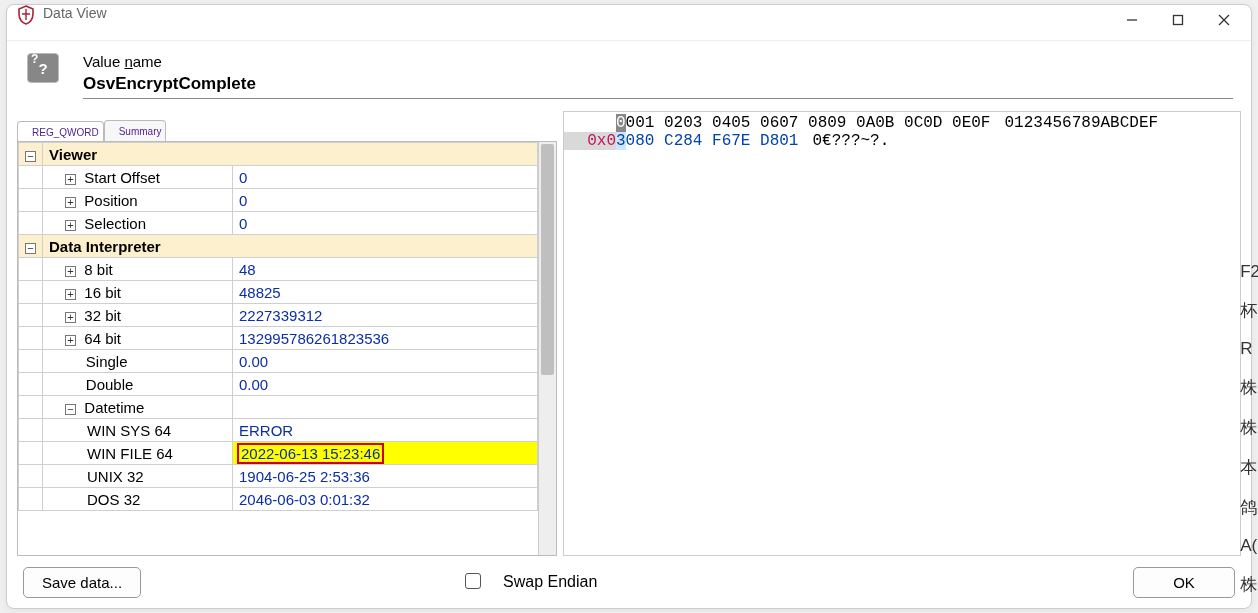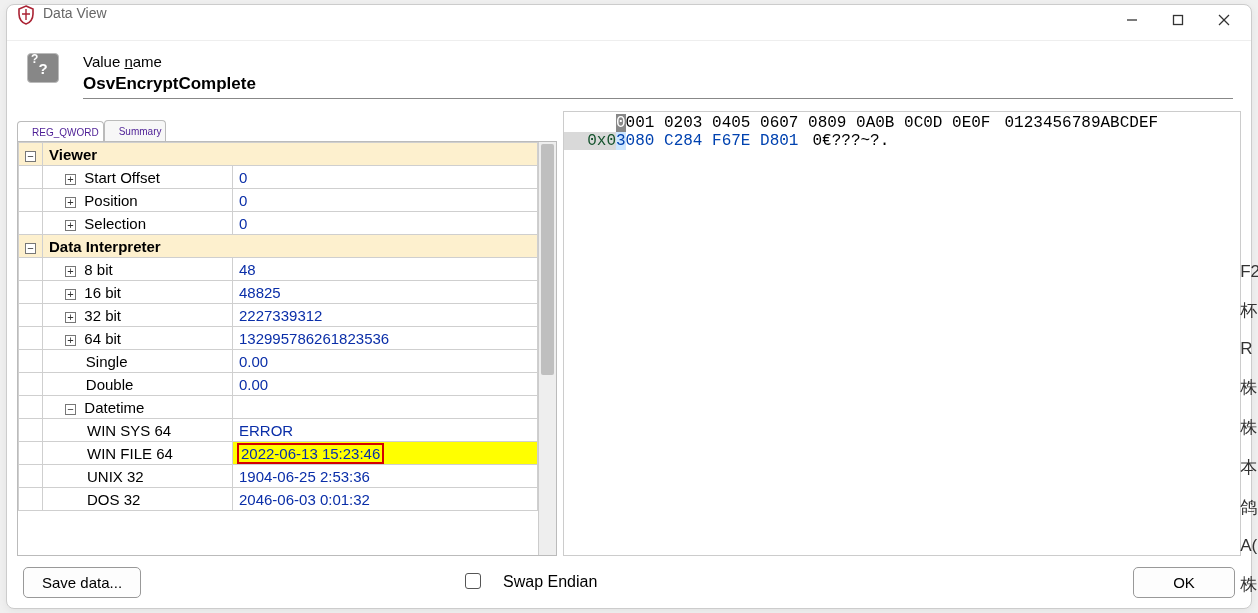--- a/index.html
+++ b/index.html
@@ -105,21 +105,21 @@
     display:inline-block; width:11px; height:11px; border:1px solid #777;
     line-height:9px; font-size:11px; text-align:center; color:#333;
     background:#fff;
   }
   tr.hl td.v { background:#ffff00; }
   tr.hl td.v span { outline: 2.5px solid #d40000; padding:0 2px; display:inline-block;}
 
   
   .hex { flex:1; font-family: Consolas, "Courier New", monospace; font-size:16px; padding-top:2px;}
   .hex .hdr { display:flex; }
-  .hex .gut { flex:0 0 52px; text-align:right; padding-right:0; color:#14532d; background:#d9d9d9;}
+  .hex .gut { flex:0 0 52px; text-align:right; padding-right:0; color:#be185d; background:#d9d9d9;}
   .hex .hdr .gut { background:transparent;}
   .hex .bytes { flex:0 0 auto; white-space:pre; }
   .hex .asc { flex:0 0 auto; white-space:pre; padding-left:14px;}
   .hex .row { display:flex; }
   .hex .sel { background:#cde6ff; }
   .hex .hdr-cursor { background:#888; color:#fff; }
   .byte-blue { color:#0042b0; }
 
   .footer {
     height:52px; display:flex; align-items:center; padding: 0 16px; gap:12px;

